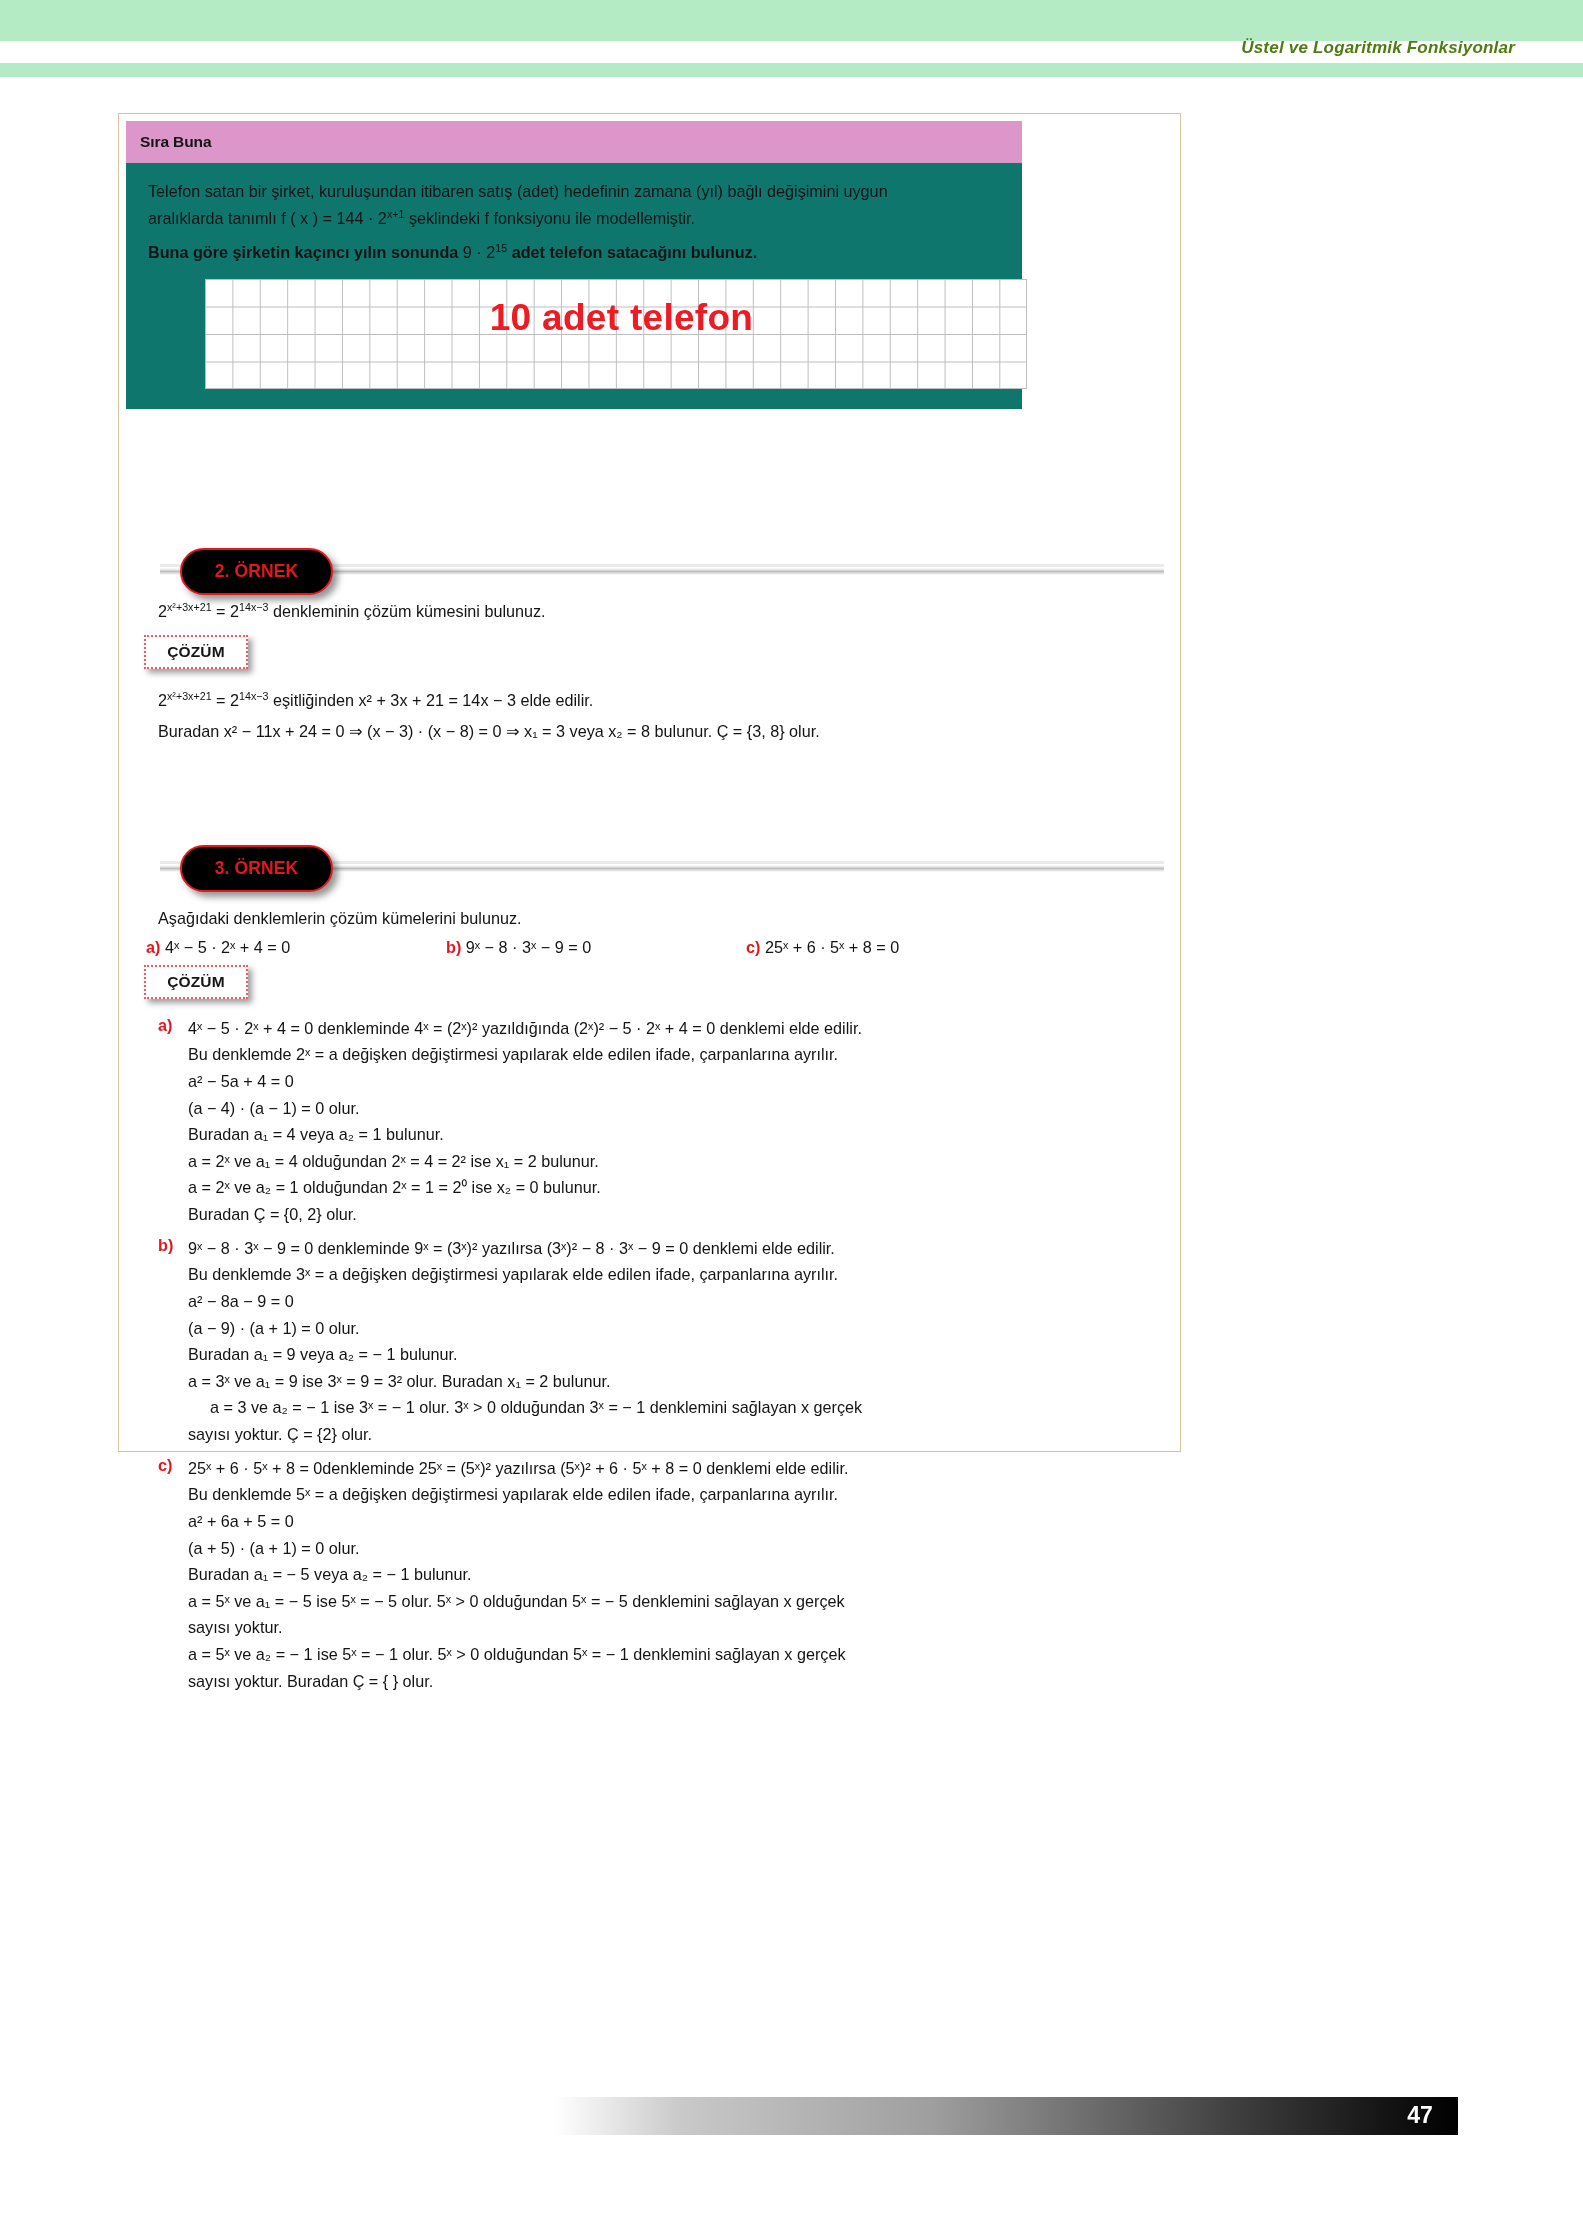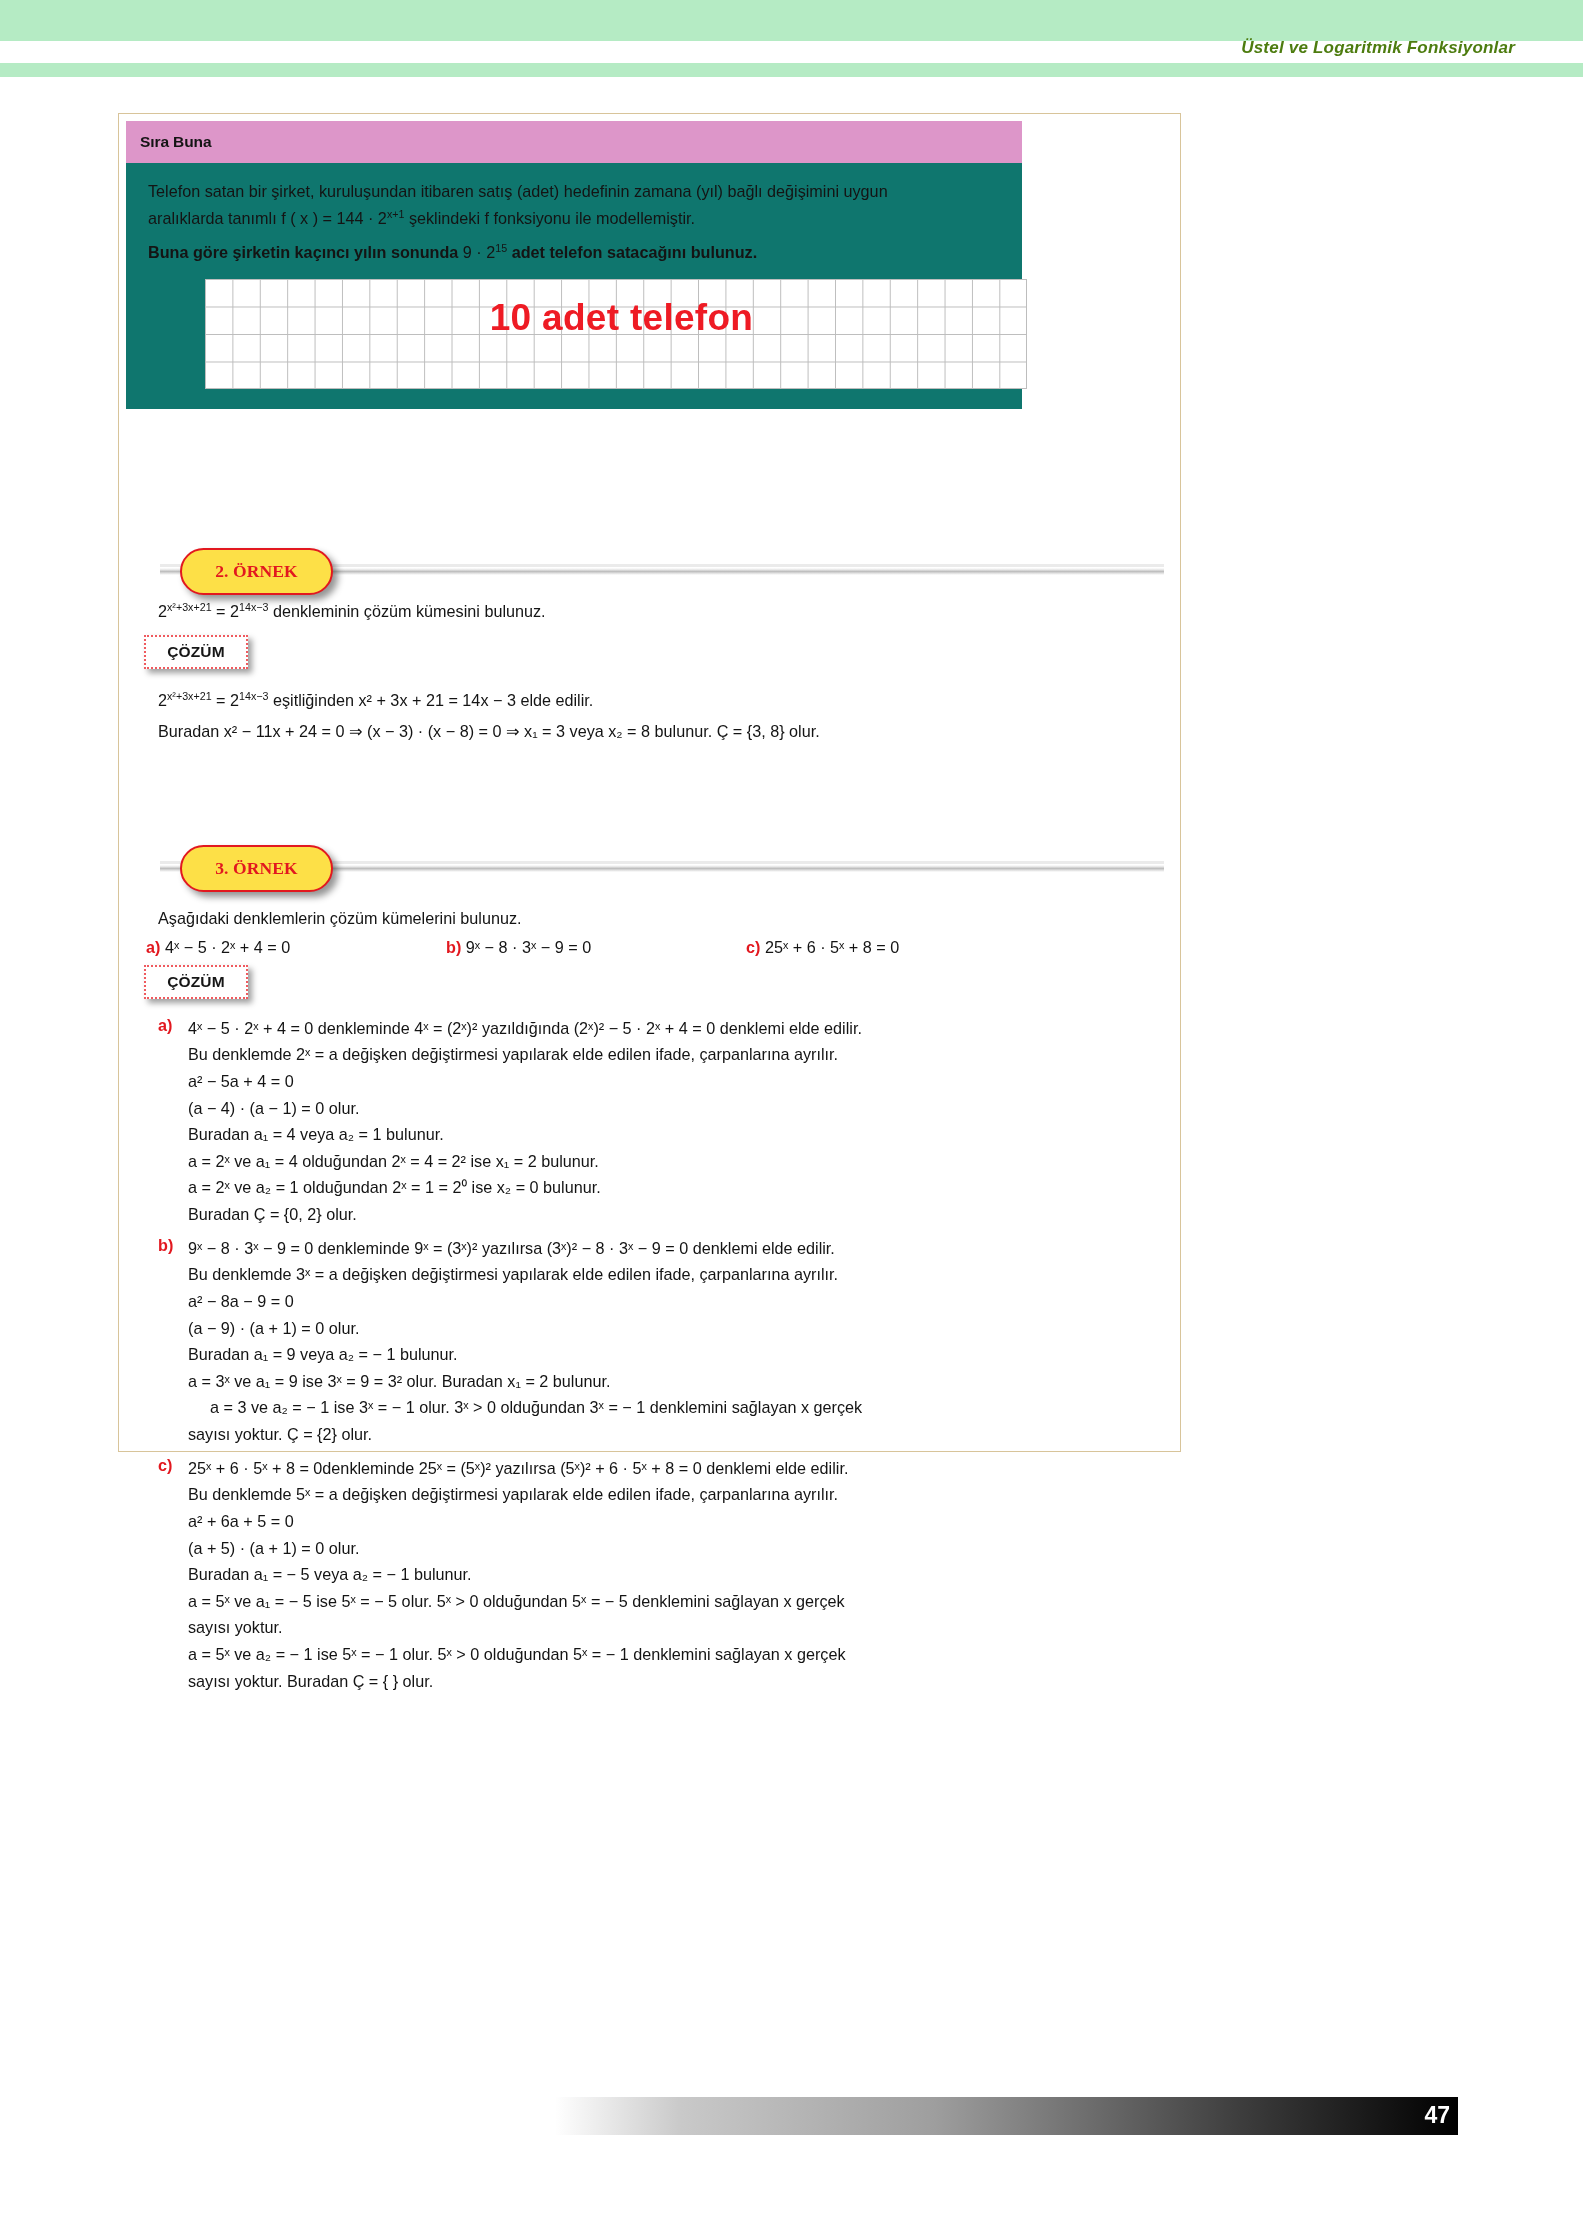--- a/index.html
+++ b/index.html
@@ -129,27 +129,26 @@
     width: 1004px; height: 3px;
     background: #ebebeb;
   }
   .ornek-badge {
     position: absolute;
     left: 38px; top: 2px;
     min-width: 153px;
     height: 47px;
     border: 2.2px solid #e2181f;
     border-radius: 24px;
-    background: #fde047;
+    background: #000000;
     display: flex;
     align-items: center;
     justify-content: center;
     box-shadow: 5px 5px 7px rgba(0,0,0,0.42);
     padding: 0 16px;
-    font-family: Liberation Serif, serif;
   }
   .ornek-badge-label {
     color: #e2181f;
     font-weight: bold;
     font-size: 17.5px;
     letter-spacing: 0.1px;
     white-space: nowrap;
   }
 
   
@@ -221,21 +220,21 @@
     width: 903px; height: 38px;
     background: linear-gradient(to right, #ffffff 0%, #c9c9c9 14%, #9e9e9e 42%, #3d3d3d 76%, #000000 100%);
   }
   .footer-page {
     position: absolute;
     left: 1390px; top: 2102px;
     width: 60px;
     font-size: 23px;
     font-weight: bold;
     color: #ffffff;
-    text-align: right;
+    text-align: center;
   }
 </style>
 </head>
 <body>
 
 <div class="hdr-band-top"></div>
 <div class="hdr-white"></div>
 <div class="hdr-band-bot"></div>
 <div class="hdr-title">Üstel ve Logaritmik  Fonksiyonlar</div>
 

